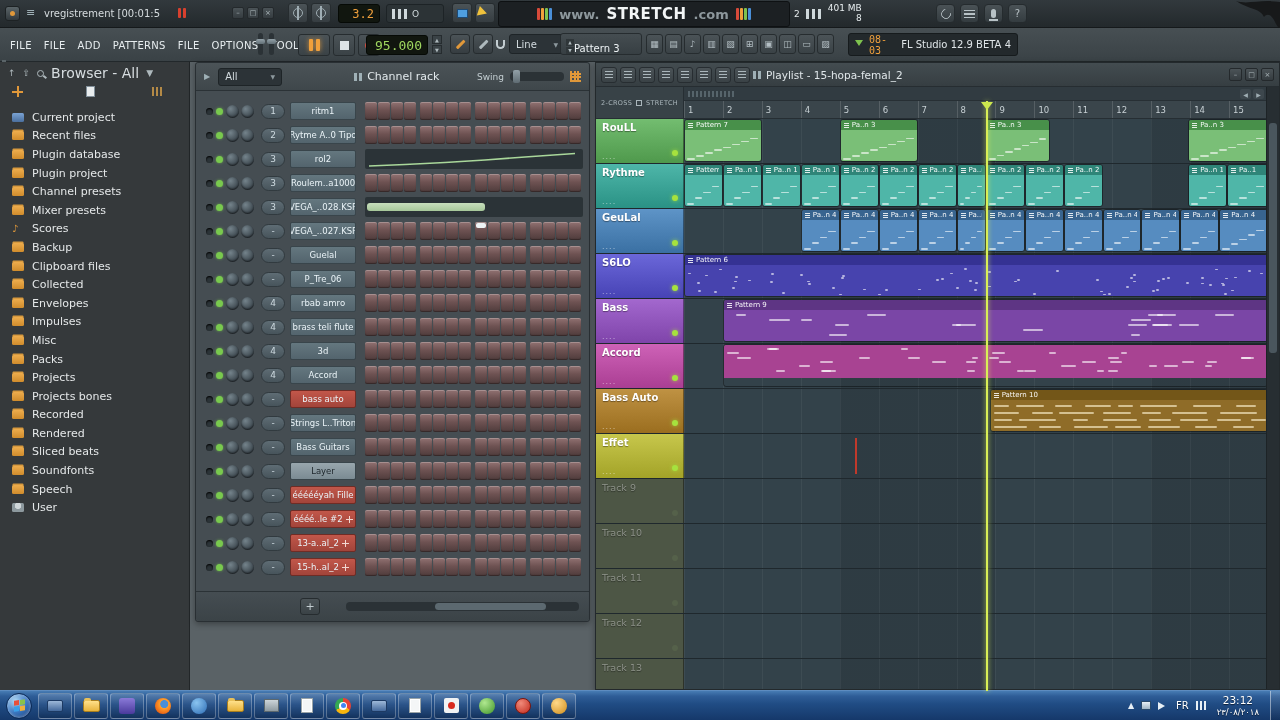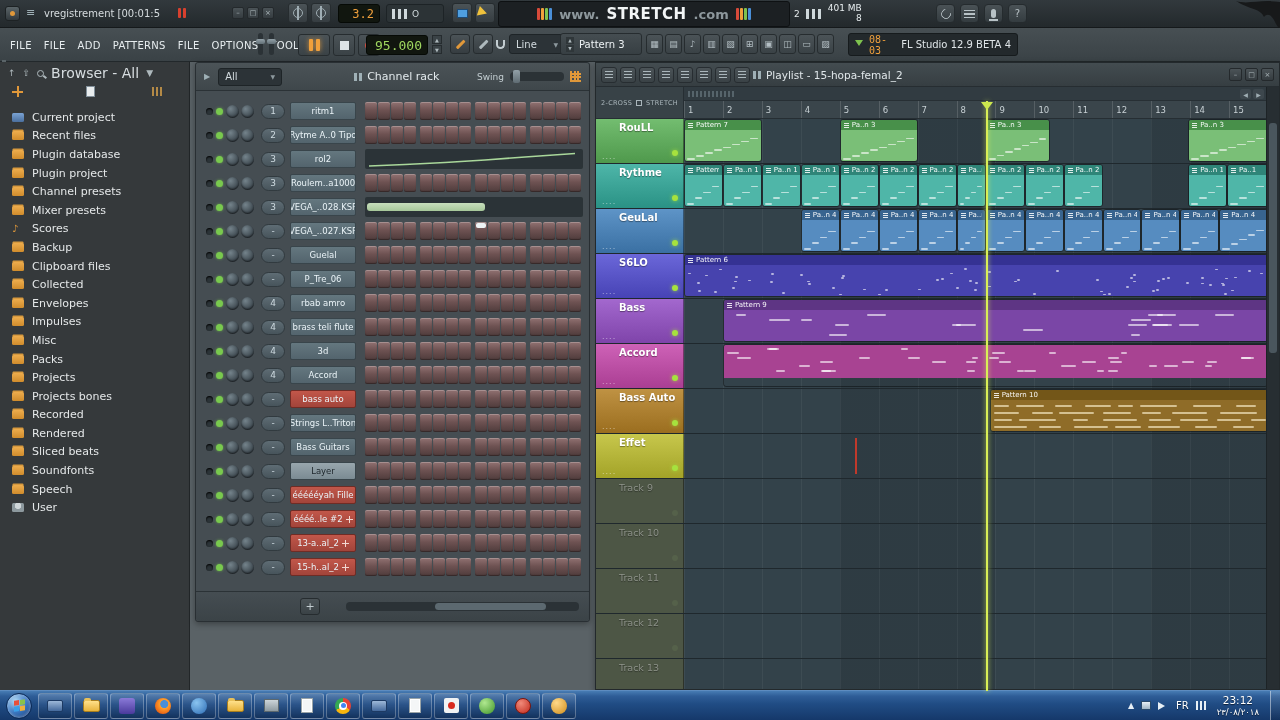--- a/index.html
+++ b/index.html
@@ -64,21 +64,21 @@
 #tempo-lcd{position:absolute;left:366px;top:7px;width:62px;height:20px;font-size:13px}
 #spin{position:absolute;left:432px;top:7px;display:flex;flex-direction:column;gap:1px}
 #spin b{width:10px;height:9px;background:#3a4246;border:1px solid #262c2f;color:#aeb9bd;font-size:5px;display:flex;align-items:center;justify-content:center}
 #draw-btns{position:absolute;left:450px;top:6px;display:flex;gap:3px}
 .ic-pencil{width:11px;height:2.5px;background:#e0983a;transform:rotate(-45deg);border-radius:1px}
 .ic-brush{width:11px;height:2.5px;background:#aeb9bd;transform:rotate(-45deg);border-radius:1px}
 #snap{position:absolute;left:496px;top:6px;display:flex;gap:4px;align-items:center}
 .ic-magnet{width:9px;height:9px;border:2.5px solid #c3cdd1;border-top:0;border-radius:0 0 7px 7px}
 .dropdown{width:56px;height:20px;background:#2c3337;border:1px solid #1e2427;border-radius:3px;color:#d3dbdf;font-size:10px;display:flex;align-items:center;justify-content:space-between;padding:0 6px}
 .dropdown .dd-ar{font-size:6px;color:#8d999e}
-#pattern-panel{position:absolute;left:560px;top:5px;width:82px;height:22px;background:linear-gradient(#454d51,#373f43);border:1px solid #262c2f;border-radius:3px;display:flex;align-items:center;gap:5px;padding:0 5px}
+#pattern-panel{position:absolute;left:560px;top:5px;width:82px;height:22px;background:linear-gradient(#454d51,#373f43);border:1px solid #262c2f;border-radius:3px;display:flex;align-items:flex-end;padding:0 5px}
 #pattern-panel .spincol{display:flex;flex-direction:column;gap:1px}
 #pattern-panel .spincol b{width:8px;height:7px;background:#2f3639;color:#aeb9bd;font-size:4.5px;display:flex;align-items:center;justify-content:center}
 #pattern-panel .plabel{color:#eef3f5;font-size:10px;white-space:nowrap}
 #toolgrid{position:absolute;left:646px;top:6px;display:flex;gap:2px}
 .gbtn{width:17px;height:20px;background:linear-gradient(#4b5357,#3a4246);border:1px solid #262c2f;border-radius:3px;color:#b4bfc4;font-size:9px;display:flex;align-items:center;justify-content:center}
 #hint{position:absolute;left:848px;top:5px;width:170px;height:23px;background:#23292c;border:1px solid #161b1d;border-radius:3px;display:flex;align-items:center;gap:6px;padding:0 6px}
 .ic-dl{width:0;height:0;border:4px solid transparent;border-top:6px solid #7ec24e}
 #hint .hv{color:#f0a03c;font-family:"DejaVu Sans Mono",monospace;font-size:10px}
 #hint .ht{color:#dfe5e8;font-size:10px;white-space:nowrap}
 #grip{position:absolute;left:2px;top:32px;width:4px;height:26px;background:repeating-linear-gradient(0deg,#5a6468 0 2px,transparent 2px 4px)}
@@ -155,21 +155,21 @@
 #pl-strip{position:absolute;left:88px;right:13px;top:24px;height:14px;background:#313b41;border-bottom:1px solid #272f34}
 #pl-strip .handle{position:absolute;left:4px;top:4px;width:46px;height:6px;background:repeating-linear-gradient(90deg,#56646b 0 2px,transparent 2px 4px)}
 #pl-strip .sarrows{position:absolute;right:2px;top:2px;display:flex;gap:2px}
 #pl-strip .sarrows b{width:11px;height:10px;background:#3d474d;color:#9fadb3;font-size:6px;display:flex;align-items:center;justify-content:center;border-radius:2px}
 #pl-ruler{position:absolute;left:88px;width:584px;top:38px;height:18px;background:#3a454b;border-bottom:1px solid #262e33;overflow:hidden}
 #pl-ruler .ticks{position:absolute;inset:0;background:repeating-linear-gradient(90deg,rgba(255,255,255,.14) 0 1px,transparent 1px 38.93px)}
 .rn{position:absolute;bottom:3px;color:#c7d0d4;font-size:8.5px}
 #pl-tracks{position:absolute;left:0;right:13px;top:56px;bottom:0;overflow:hidden}
 .pl-row{position:relative;height:45px;border-bottom:1px solid rgba(0,0,0,.38)}
 .pl-name{position:absolute;left:0;top:0;width:88px;height:44px;border-right:1px solid rgba(0,0,0,.4)}
-.pl-label{position:absolute;left:23px;top:3px;color:#fff;font-size:10px;font-weight:bold;text-shadow:0 1px 1px rgba(0,0,0,.4);white-space:nowrap}
+.pl-label{position:absolute;left:6px;top:3px;color:#fff;font-size:10px;font-weight:bold;text-shadow:0 1px 1px rgba(0,0,0,.4);white-space:nowrap}
 .pl-name.muted .pl-label{color:rgba(255,255,255,.38);font-weight:normal;font-size:9.5px}
 .pl-sub{position:absolute;left:6px;bottom:2px;color:rgba(255,255,255,.5);font-size:8px;letter-spacing:1px}
 .pl-led{position:absolute;right:5px;bottom:7px;width:6px;height:6px;border-radius:50%;background:#a6e23e;box-shadow:0 0 4px rgba(166,226,62,.8)}
 .pl-led.dim{background:#55614a;box-shadow:none}
 .pl-content{position:absolute;left:88px;top:0;width:584px;height:44px;background:repeating-linear-gradient(90deg,transparent 0 155.7px,rgba(0,0,0,.10) 155.7px 311.4px),repeating-linear-gradient(90deg,rgba(255,255,255,.05) 0 1px,transparent 1px 38.93px)}
 .clip{position:absolute;top:0;height:43px;border-radius:3px;overflow:hidden;border:1px solid rgba(0,0,0,.4);box-shadow:inset 0 1px 0 rgba(255,255,255,.18)}
 .clip-h{height:10px;display:flex;align-items:center;padding:0 3px;gap:3px}
 .clip-ham{width:5px;height:5px;background:repeating-linear-gradient(0deg,rgba(255,255,255,.85) 0 1px,transparent 1px 2px);flex:0 0 auto}
 .clip-label{font-size:7px;color:rgba(255,255,255,.95);white-space:nowrap;overflow:hidden}
 .clip-b{position:relative;height:33px}

